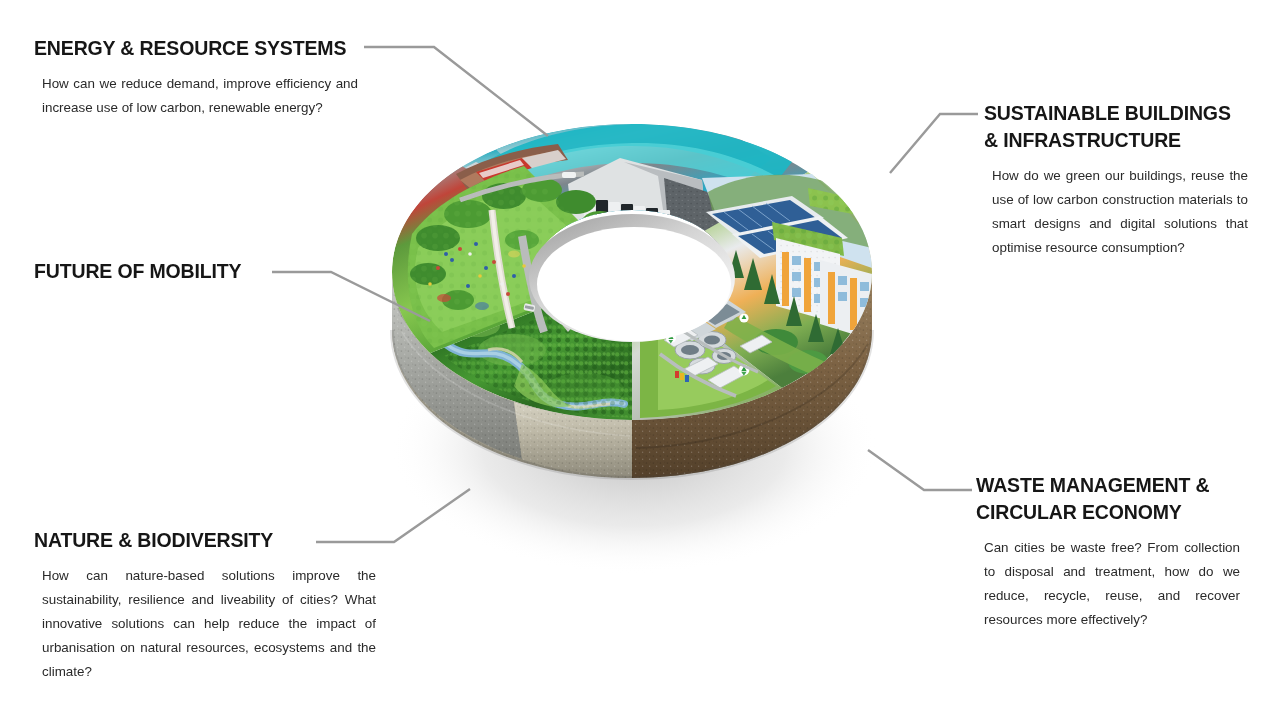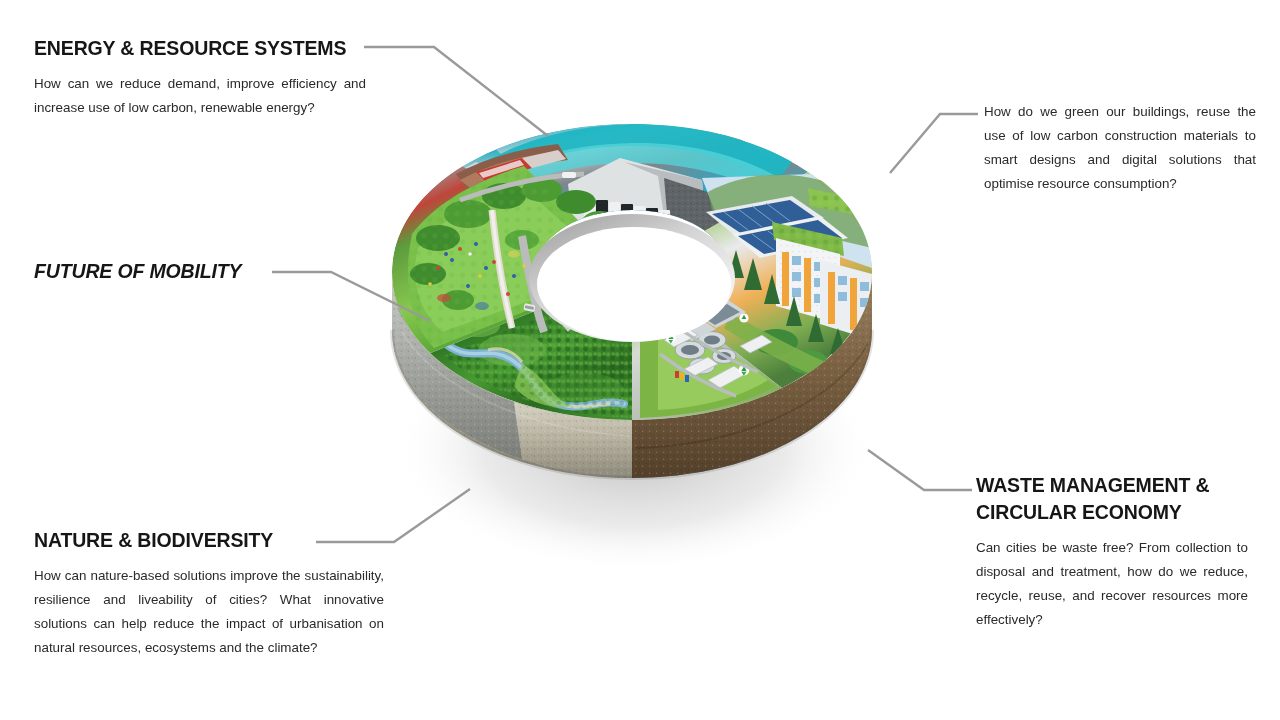--- a/index.html
+++ b/index.html
@@ -18,31 +18,31 @@
   .label h2{
     margin:0 0 10px 0;
     font-size:19.5px;
     font-weight:bold;
     line-height:27px;
     letter-spacing:-0.15px;
     color:#161616;
     white-space:pre-line;
   }
   .label p{
-    margin:0;
+    margin:8px;
     font-size:13.4px;
     line-height:24px;
     color:#2a2a2a;
     text-align:justify;
     text-justify:inter-word;
   }
 
   #lbl-energy{left:34px;top:35px;width:332px;}
   #lbl-buildings{left:984px;top:100px;width:272px;}
-  #lbl-mobility{left:34px;top:258px;width:240px;font-style:italic;}
+  #lbl-mobility{left:34px;top:258px;width:240px;}
   #lbl-nature{left:34px;top:527px;width:350px;}
   #lbl-waste{left:976px;top:472px;width:272px;}
 
   
   #leaders{position:absolute;left:0;top:0;width:1280px;height:720px;pointer-events:none;}
 
   
   #donut{
     position:absolute;
     left:372px;top:118px;
@@ -495,20 +495,22 @@
       <path d="M972,490 L924,490 L868,450"></path>
     </g>
   </svg>
 
   <div class="label" id="lbl-energy">
     <h2>ENERGY &amp; RESOURCE SYSTEMS</h2>
     <p>How can we reduce demand, improve efficiency and increase use of low carbon, renewable energy?</p>
   </div>
 
   <div class="label" id="lbl-buildings">
+    <h2>SUSTAINABLE BUILDINGS
+&amp; INFRASTRUCTURE</h2>
     <p>How do we green our buildings, reuse the use of low carbon construction materials to smart designs and digital solutions that optimise resource consumption?</p>
   </div>
 
   <div class="label" id="lbl-mobility">
     <h2>FUTURE OF MOBILITY</h2>
   </div>
 
   <div class="label" id="lbl-waste">
     <h2>WASTE MANAGEMENT &amp;
 CIRCULAR ECONOMY</h2>

